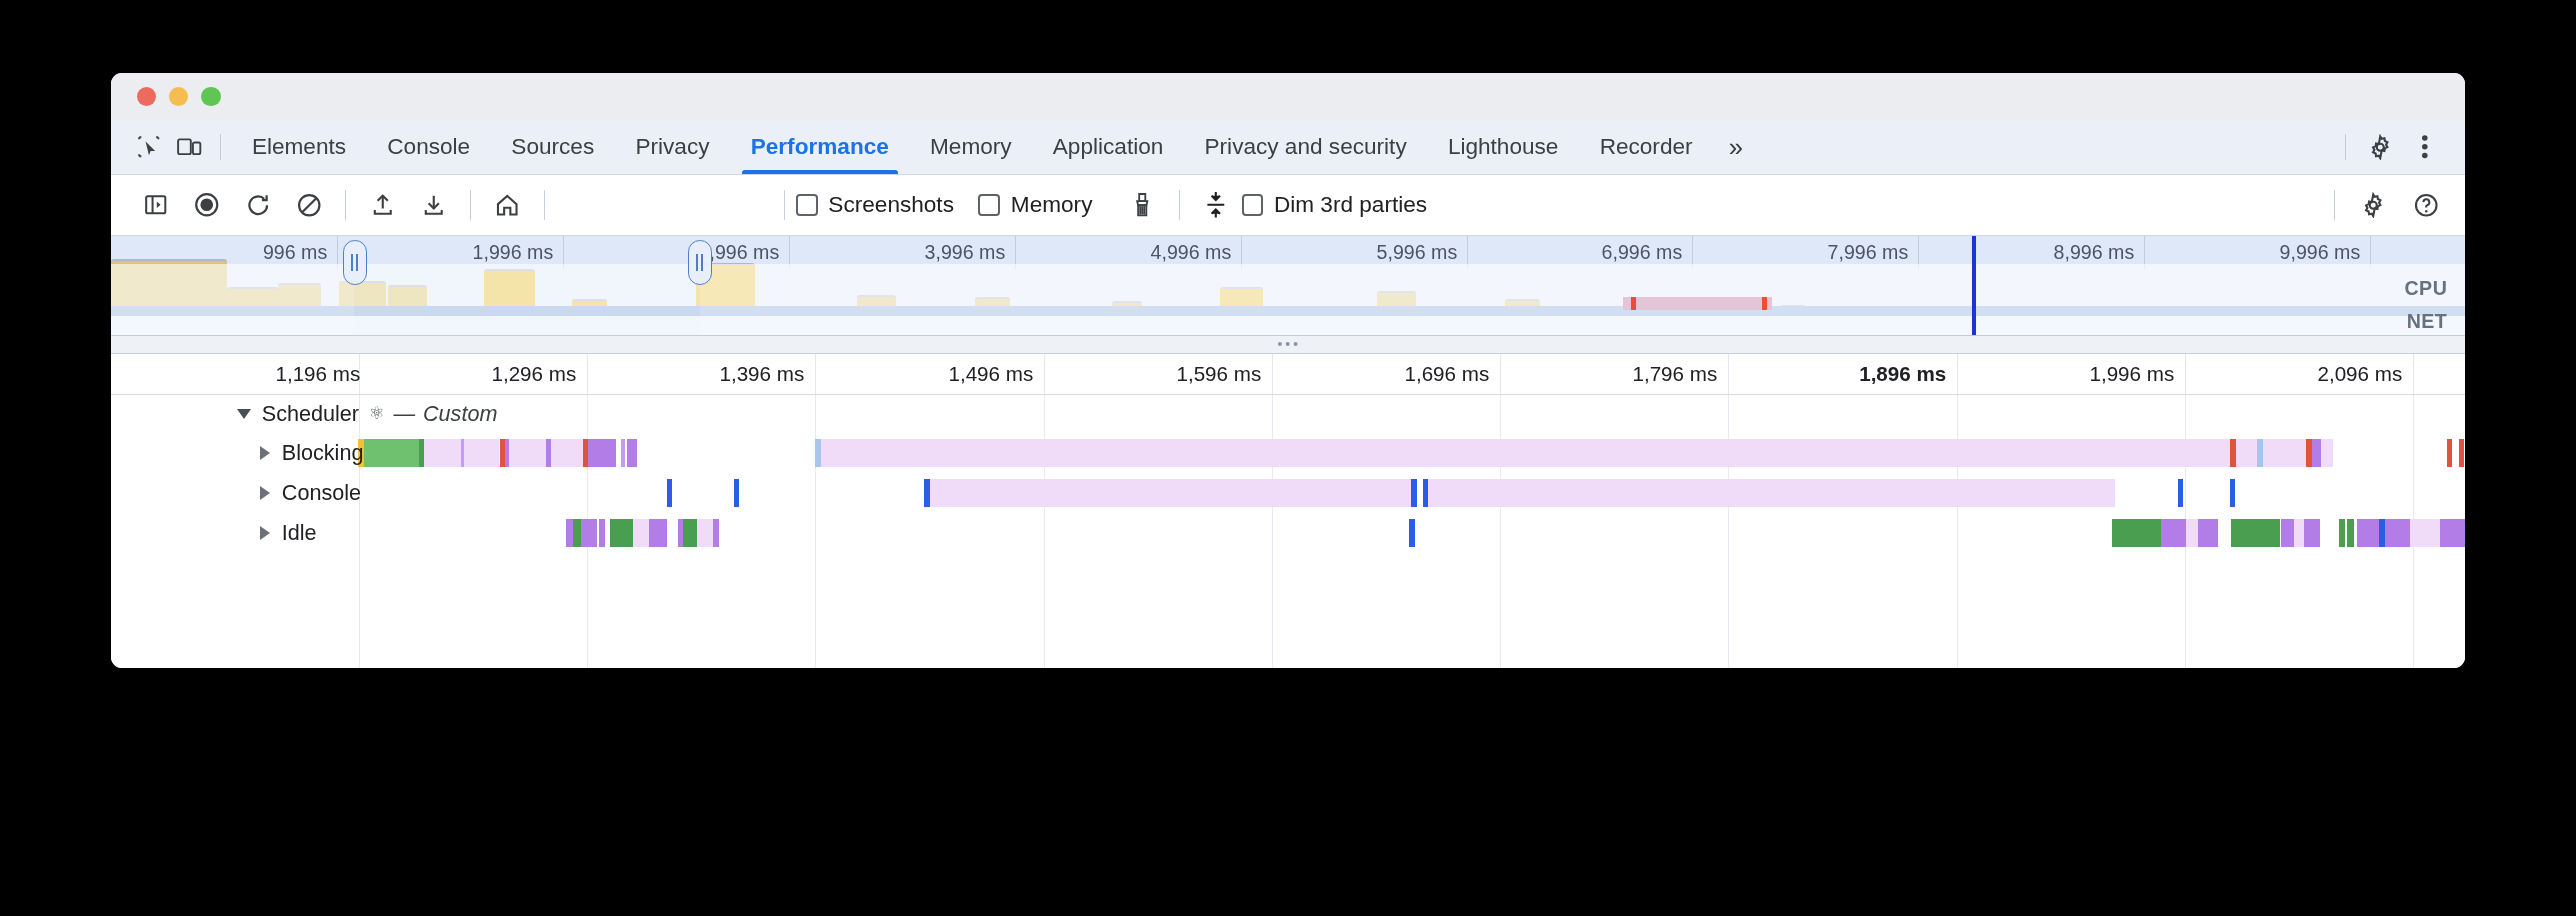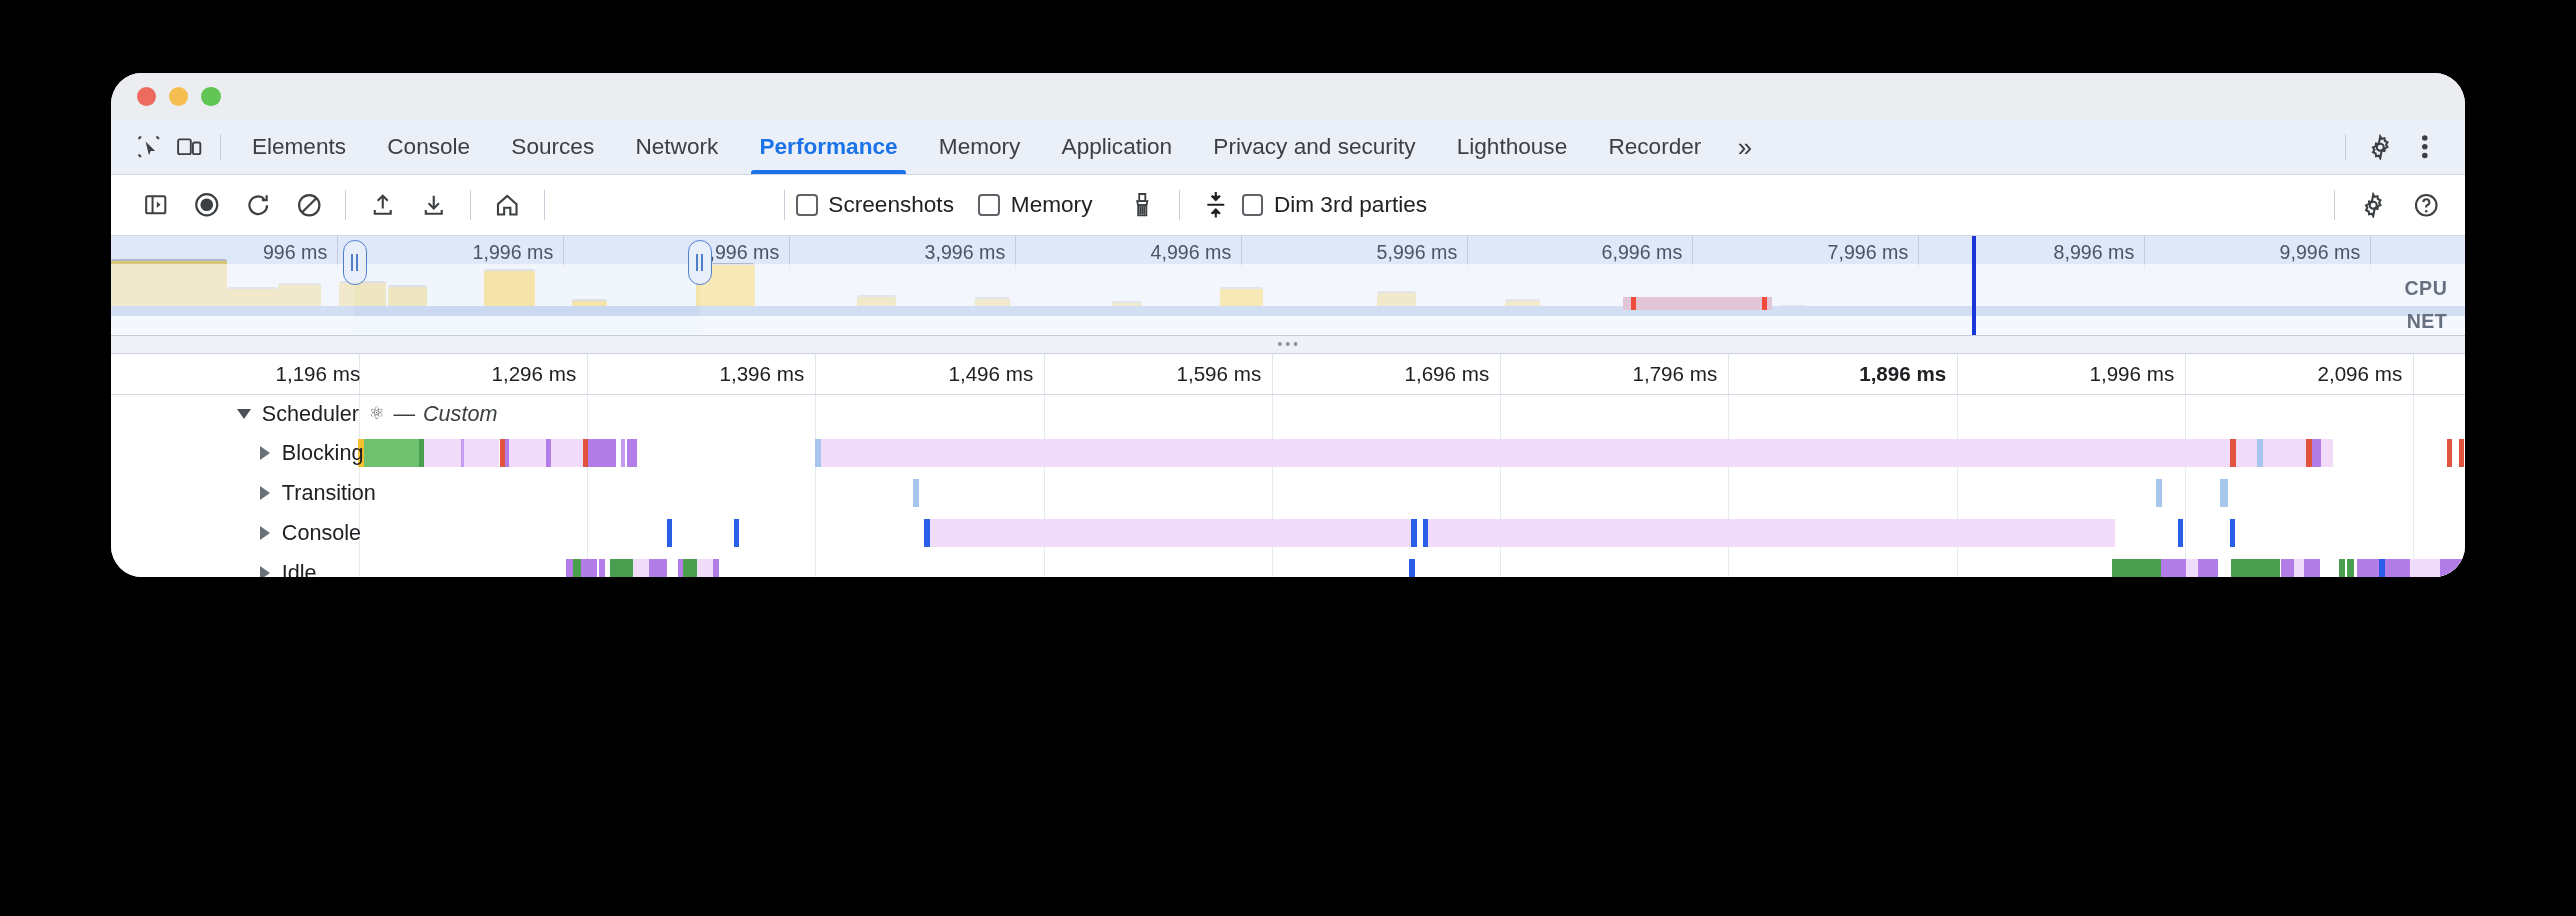--- a/index.html
+++ b/index.html
@@ -3,22 +3,22 @@
 <meta charset="utf-8">
 <style>
   * { box-sizing: border-box; }
   html, body { margin:0; padding:0; }
   body {
     width:2576px; height:917px; background:#000;
     font-family:"Liberation Sans", sans-serif;
     overflow:hidden;
   }
   .window {
-    position:absolute; left:111px; top:73px; width:2354px; height:504px;
-    background:#fff; border-radius:31px; overflow:hidden;
+    position:absolute; left:111px; top:73px; width:2354px; height:595px;
+    background:#fff; border-radius:11px; overflow:hidden;
     box-shadow:0 2px 13.7px rgba(0,0,0,.35);
   }
   
   .titlebar {
     height:47px; background:#ebedf0; display:flex; align-items:center;
     padding-left:25.5px; gap:12.8px;
   }
   .dot { width:19.6px; height:19.6px; border-radius:50%; }
   .dot.red{background:#ed6a5e;} .dot.yellow{background:#f5bd4f;} .dot.green{background:#61c554;}
 
@@ -156,21 +156,21 @@
       <div class="tab">
           <span>Elements</span>
         </div>
       <div class="tab">
           <span>Console</span>
         </div>
       <div class="tab">
           <span>Sources</span>
         </div>
       <div class="tab">
-          <span>Network</span>
+          <span>Privacy</span>
         </div>
       <div class="tab active">
           <span>Performance</span>
         </div>
       <div class="tab">
           <span>Memory</span>
         </div>
       <div class="tab">
           <span>Application</span>
         </div>
@@ -455,31 +455,20 @@
           <div class="bar" style="left: 710px; width: 1512px; background: rgb(240, 220, 248);"></div>
           <div class="bar" style="left: 2119px; width: 5.9px; background: rgb(224, 83, 60);"></div>
           <div class="bar" style="left: 2146px; width: 5.9px; background: rgb(168, 197, 238);"></div>
           <div class="bar" style="left: 2195px; width: 5.9px; background: rgb(224, 83, 60);"></div>
           <div class="bar" style="left: 2201px; width: 8.8px; background: rgb(179, 125, 232);"></div>
           <div class="bar" style="left: 2336px; width: 4.9px; background: rgb(224, 83, 60);"></div>
           <div class="bar" style="left: 2348px; width: 4.9px; background: rgb(224, 83, 60);"></div>
         </div>
     </div>
 
-    <div class="tk-row">
-      <div class="tk-name child">
-        <span class="arrow-right"></span>
-        <span>Transition</span>
-      </div>
-      <div class="bars" id="bars-1">
-          <div class="bar" style="left: 802px; width: 5.9px; background: rgb(168, 197, 238);"></div>
-          <div class="bar" style="left: 2045px; width: 5.9px; background: rgb(168, 197, 238);"></div>
-          <div class="bar" style="left: 2109px; width: 7.9px; background: rgb(168, 197, 238);"></div>
-        </div>
-    </div>
 
     <div class="tk-row">
       <div class="tk-name child">
         <span class="arrow-right"></span>
         <span>Console</span>
       </div>
       <div class="bars" id="bars-2">
           <div class="bar" style="left: 556px; width: 4.9px; background: rgb(42, 94, 232);"></div>
           <div class="bar" style="left: 623px; width: 4.9px; background: rgb(42, 94, 232);"></div>
           <div class="bar" style="left: 813px; width: 5.9px; background: rgb(42, 94, 232);"></div>

